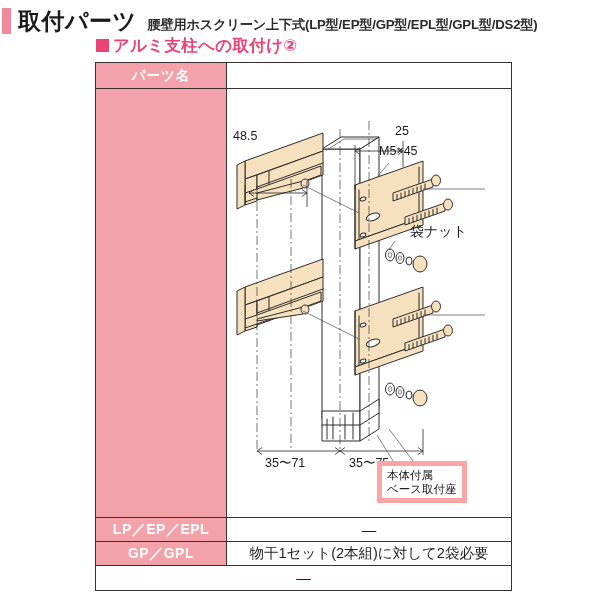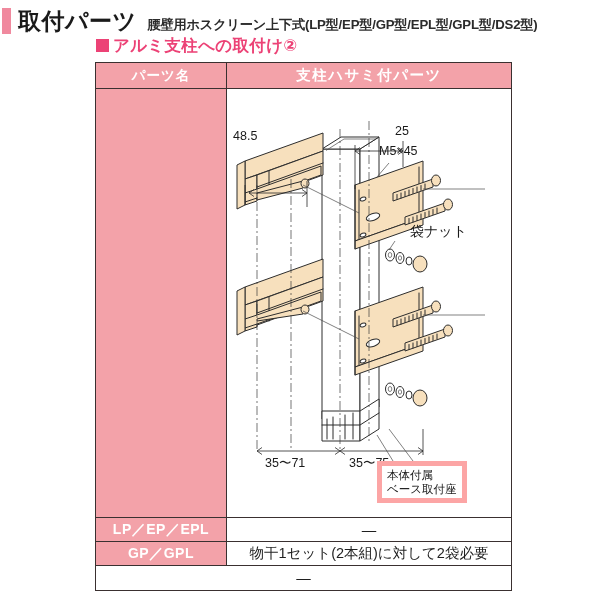--- a/index.html
+++ b/index.html
@@ -148,21 +148,20 @@
 
   <div class="sect">
     <div class="sect-sq"></div>
     <div class="sect-txt">アルミ支柱への取付け②</div>
   </div>
 
   <div class="tbl">
 
     <div class="row row-head">
       <div class="c-name">パーツ名</div>
-      <div class="c-val">支柱ハサミ付パーツ</div>
     </div>
 
     <div class="row row-fig">
       <div class="c-name"></div>
       <div class="c-val">
 
         <div class="fig">
           <svg width="285" height="429" viewBox="0 0 285 429">
             <defs>
               <style type="text/css">

